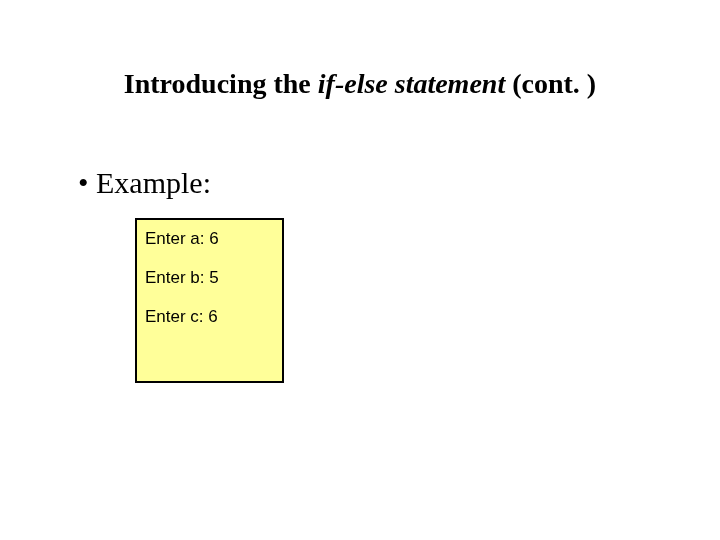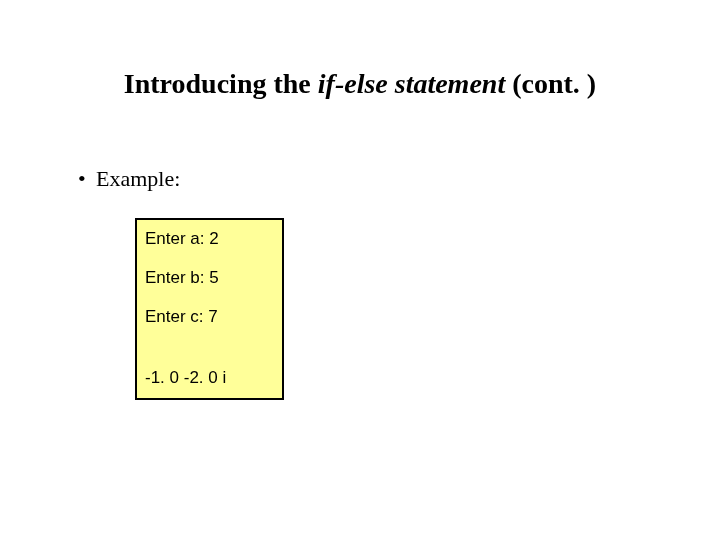--- a/index.html
+++ b/index.html
@@ -26,21 +26,21 @@
     font-size: 28px;
     font-weight: bold;
   }
   .title .ital {
     font-style: italic;
   }
   .bullet {
     position: absolute;
     top: 166px;
     left: 78px;
-    font-size: 22px;
+    font-size: 30px;
   }
   .bullet .dot {
     display: inline-block;
     width: 18px;
   }
   .codebox {
     position: absolute;
     top: 218px;
     left: 135px;
     width: 149px;
@@ -68,23 +68,22 @@
 
   <div class="title">
     <span>Introducing the </span><span class="ital">if-else statement</span><span> (cont. )</span>
   </div>
 
   <div class="bullet">
     <span class="dot">•</span><span>Example:</span>
   </div>
 
   <div class="codebox">
-    <div class="line">Enter a: 2</div>
+    <div class="line">Enter a: 6</div>
     <div class="gap"></div>
     <div class="line">Enter b: 5</div>
     <div class="gap"></div>
-    <div class="line">Enter c: 7</div>
+    <div class="line">Enter c: 6</div>
     <div class="gap"></div>
     <div class="gap"></div>
-    <div class="line">-1. 0 -2. 0 i</div>
   </div>
 
 </div>
 
 </body></html>

